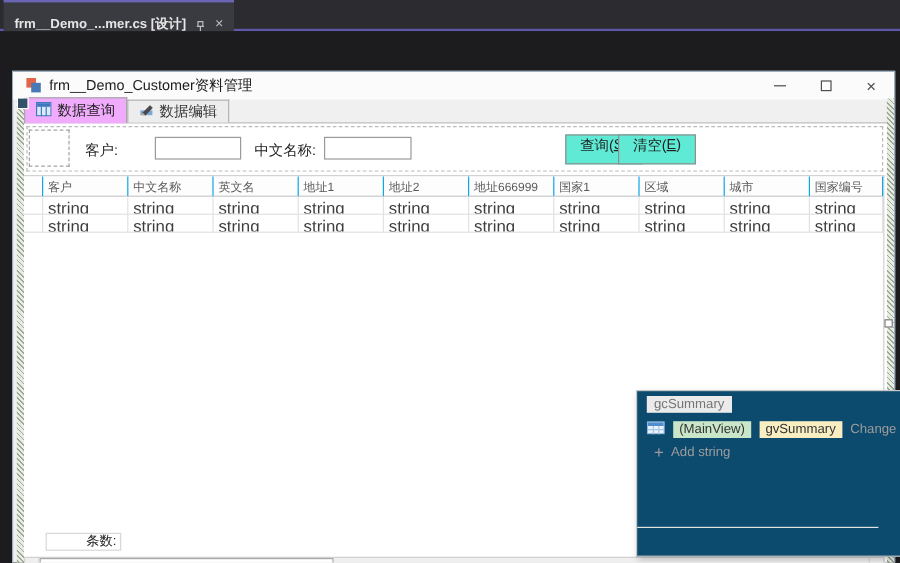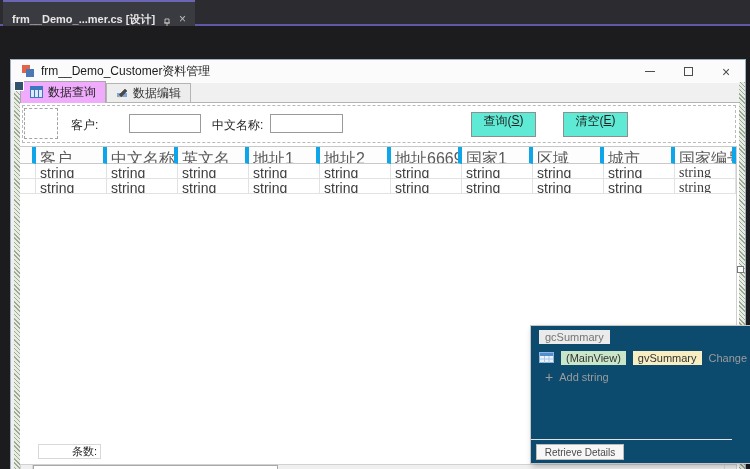--- a/index.html
+++ b/index.html
@@ -60,35 +60,35 @@
   .flabel-1 { left:48px; }
   .flabel-2 { left:189px; }
   .ftext { position:absolute; top:8px; height:19px; border:1px solid #9a9a9a; background:#fff;
     font-size:12px; padding:0 3px; outline:none; }
   .ftext-1 { left:106px; width:72px; }
   .ftext-2 { left:247px; width:73px; }
   .fbtn { position:absolute; top:6px; width:65px; height:25px; background:#5eead4;
     border:1px solid #8f8f8f; font-size:12px; color:#1f1f1f; display:flex;
     align-items:flex-start; justify-content:center; cursor:pointer; }
   .fbtn-query { left:448px; }
-  .fbtn-clear { left:540px; }
+  .fbtn-clear { left:492px; }
   .u { text-decoration:underline; }
 
   
   .grid { position:absolute; left:0; top:43px; width:717px; height:330px;
     border-top:1px solid #c9c9c9; border-right:1px solid #cfcfcf; background:#fff; }
   .g-head { display:flex; height:17px; background:#fdfdfd; }
-  .g-head > div { border-right:4px solid #0ea5e9; border-bottom:1px solid #c9c9c9;
-    font-size:16px; color:#5a5a5a; padding:2px 4px 0; overflow:hidden; white-space:nowrap; }
+  .g-head > div { border-right:1px solid #0ea5e9; border-bottom:1px solid #c9c9c9;
+    font-size:10px; color:#5a5a5a; padding:2px 4px 0; overflow:hidden; white-space:nowrap; }
   .g-row { display:flex; height:15px; }
   .g-row > div { border-right:1px solid #e2e2e2; border-bottom:1px solid #e2e2e2;
     font-size:14px; color:#3d3d3d; padding:1px 4px 0; overflow:hidden; white-space:nowrap; }
   .g-ind { width:16px; }
   .g-col { width:71px; }
-  .g-col-last { width:61px;font-family:Liberation Serif, serif; }
+  .g-col-last { width:61px; }
 
   
   .count-box { position:absolute; left:18px; top:341px; width:63px; height:15px; background:#fff;
     border:1px solid #d8d8d8; font-size:11px; color:#1f1f1f; text-align:right;
     line-height:13px; padding-right:3px; }
   .hscroll { position:absolute; left:0; top:361px; width:717px; height:13px;
     background:#efefef; border:1px solid #d2d2d2; }
   .hs-arrow { position:absolute; top:0; width:12px; height:11px; display:flex; align-items:center;
     justify-content:center; font-size:6px; color:#555; cursor:pointer; }
   .hs-left { left:0; border-right:1px solid #d8d8d8; }
@@ -268,17 +268,16 @@
         </span>
         <span class="chip chip-main">(MainView)</span>
         <span class="chip chip-view">gvSummary</span>
         <span class="pp-change">Change view</span>
       </div>
       <div class="pp-add">
         <span class="plus">+</span>
         <span>Add string</span>
       </div>
       <div class="pp-divider"></div>
-      <button class="pp-btn pp-btn-1">Retrieve Details</button>
     </div>
 
   </div>
 </div>
 
 </body></html>

